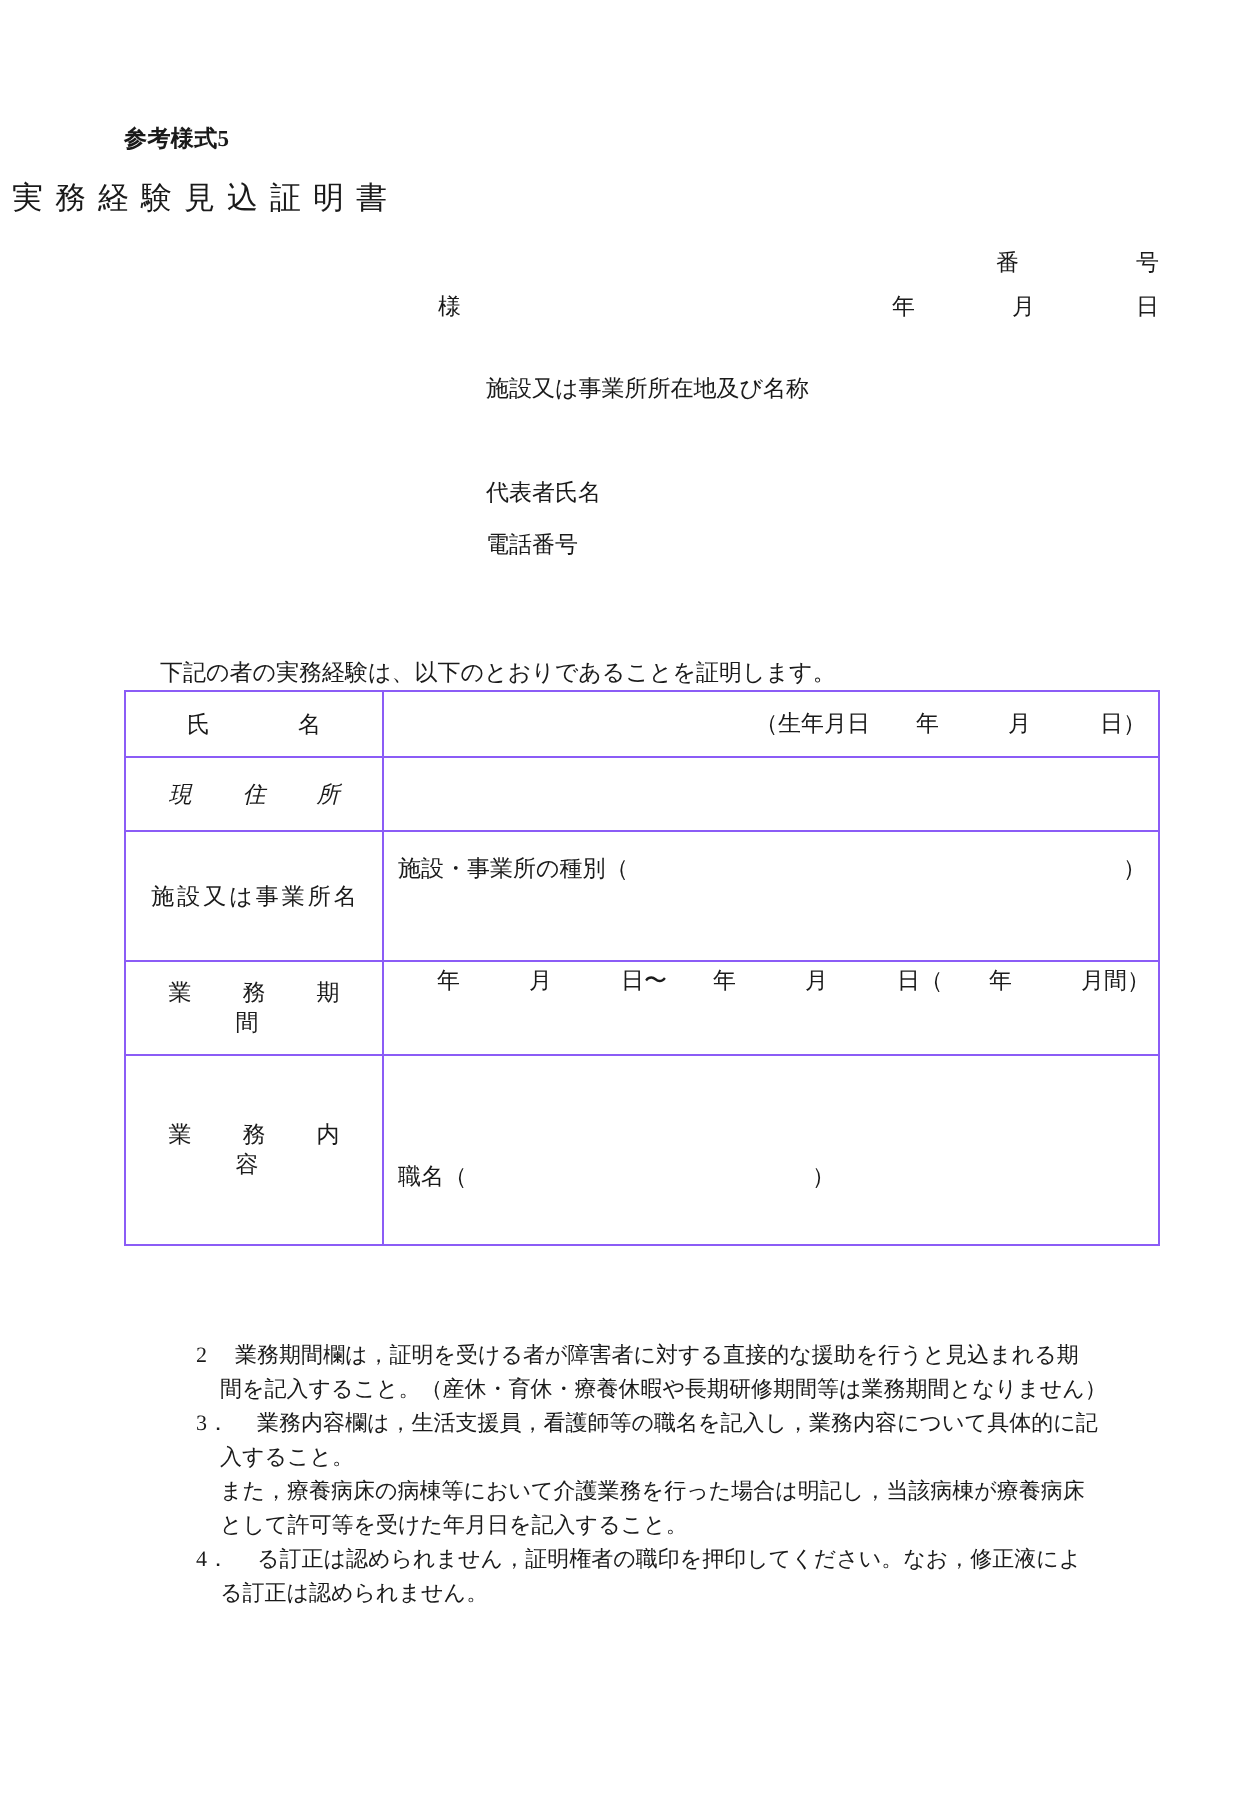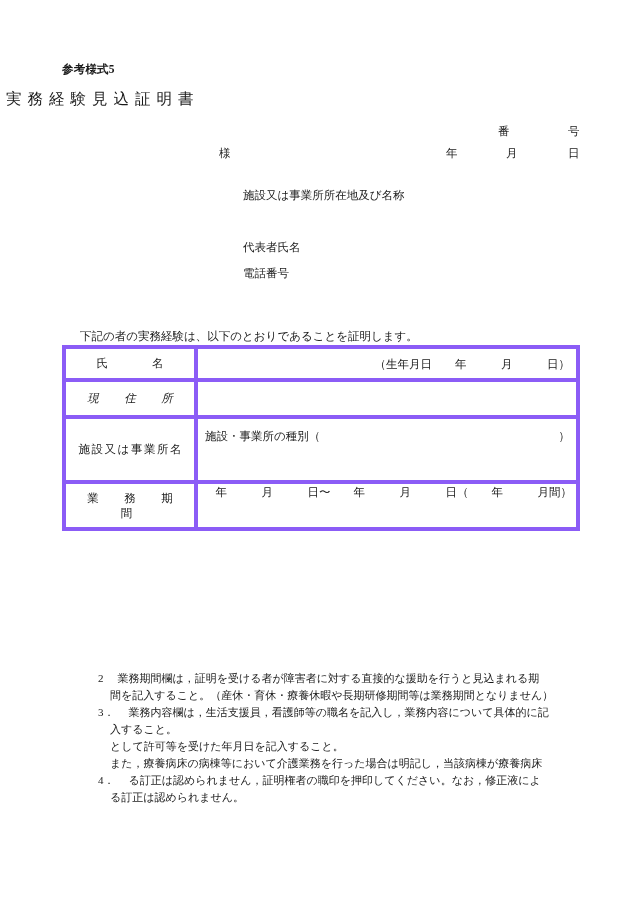--- a/index.html
+++ b/index.html
@@ -87,21 +87,21 @@
   
   .tbl {
     position: absolute;
     left: 62px;
     top: 345px;
     width: 518px;
     border-collapse: collapse;
     table-layout: fixed;
   }
   .tbl td {
-    border: 4px solid #8b5cf6;
+    border: 1px solid #8b5cf6;
     padding: 0;
     vertical-align: middle;
     font-size: 11.5px;
   }
   .tbl td.label {
     width: 128px;
     text-align: center;
   }
   .lbl-sp {
     letter-spacing: 7px;
@@ -247,27 +247,37 @@
           <span class="lbl-sp">業　務　期　間</span>
         </td>
         <td>
           <div class="cell-body">
             <span class="period-line">年　　　月　　　日〜　　年　　　月　　　日（　　年　　　月間）</span>
           </div>
         </td>
       </tr>
 
 
+      <tr class="r-work">
+        <td class="label">
+          <span class="lbl-sp">業　務　内　容</span>
+        </td>
+        <td>
+          <div class="cell-body">
+            <span class="job-title">職名（　　　　　　　　　　　　　　　）</span>
+          </div>
+        </td>
+      </tr>
     </tbody>
   </table>
 
   <div class="notes">
       <div class="note-row ind-num"><span class="note-marker">2</span><span class="note-gap"></span><span>業務期間欄は，証明を受ける者が障害者に対する直接的な援助を行うと見込まれる期</span></div>
       <div class="note-row ind-cont"><span>間を記入すること。（産休・育休・療養休暇や長期研修期間等は業務期間となりません）</span></div>
       <div class="note-row ind-num"><span class="note-marker">3．</span><span class="note-gap"></span><span>業務内容欄は，生活支援員，看護師等の職名を記入し，業務内容について具体的に記</span></div>
       <div class="note-row ind-cont"><span>入すること。</span></div>
+      <div class="note-row ind-cont"><span>また，療養病床の病棟等において介護業務を行った場合は明記し，当該病棟が療養病床</span></div>
       <div class="note-row ind-cont"><span>として許可等を受けた年月日を記入すること。</span></div>
-      <div class="note-row ind-cont"><span>また，療養病床の病棟等において介護業務を行った場合は明記し，当該病棟が療養病床</span></div>
       <div class="note-row ind-num"><span class="note-marker">4．</span><span class="note-gap"></span><span>る訂正は認められません，証明権者の職印を押印してください。なお，修正液によ</span></div>
       <div class="note-row ind-cont"><span>る訂正は認められません。</span></div>
     </div>
 
 </div>
 
 </body></html>

